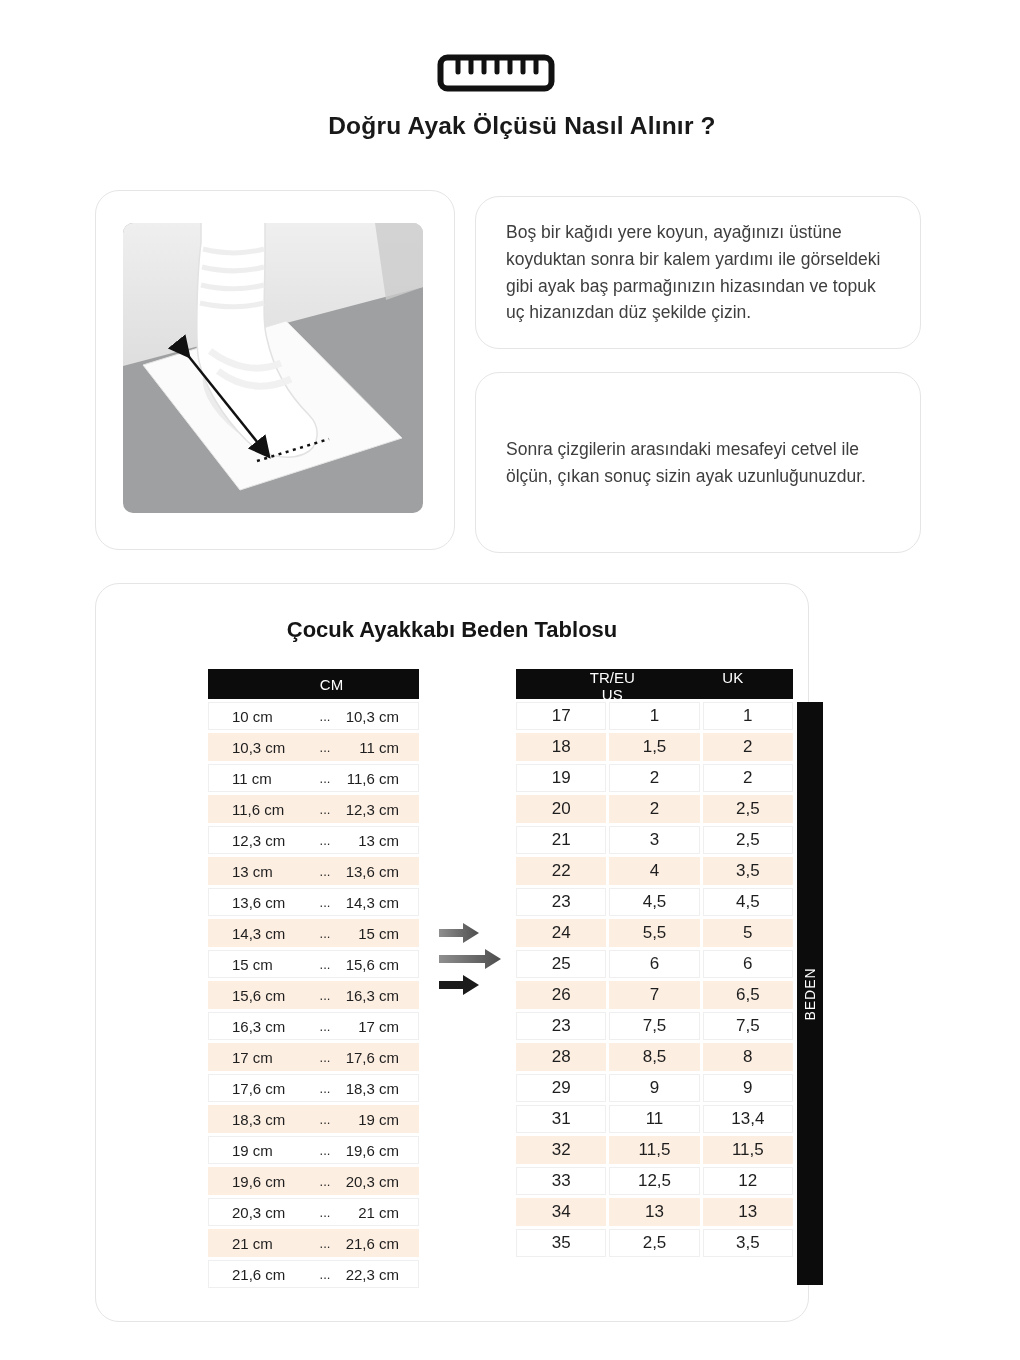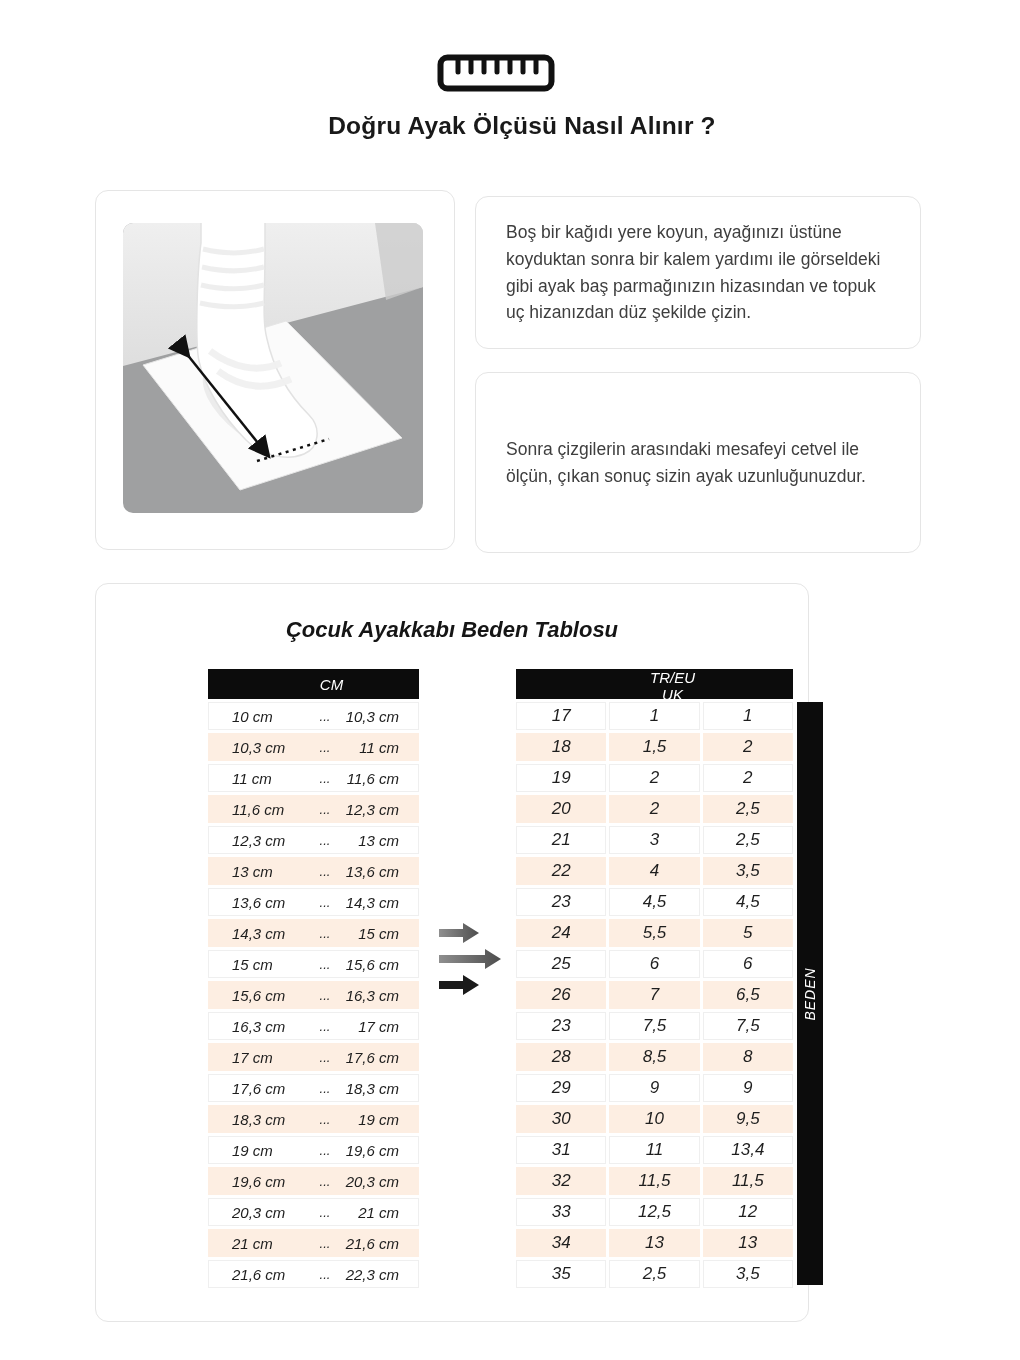--- a/index.html
+++ b/index.html
@@ -6,37 +6,37 @@
   .page{position:relative;width:1020px;height:1360px;background:#fff;overflow:hidden;
         font-family:"Liberation Sans","DejaVu Sans",sans-serif;color:#1e1e1e;}
 
   
   .ruler-wrap{position:absolute;left:437px;top:54px;width:120px;height:40px;}
   .page-title{position:absolute;left:12px;top:112px;width:1020px;margin:0;
               text-align:center;font-size:24.5px;font-weight:bold;color:#191919;letter-spacing:.2px;}
 
   
   .card{position:absolute;background:#fff;border:1.5px solid var(--card-border,#e5e5e5);
-        border-radius:13px;box-sizing:border-box;justify-content:flex-end;}
+        border-radius:24px;box-sizing:border-box;justify-content:flex-end;}
   .photo-card{left:95px;top:190px;width:360px;height:360px;}
   .photo{position:absolute;left:27px;top:32px;width:300px;height:290px;border-radius:10px;overflow:hidden;}
   .text-card{left:475px;width:446px;display:flex;align-items:center;}
   .card1{top:196px;height:153px;}
   .card2{top:372px;height:181px;}
   .text-card p{margin:0;padding:10px 30px;font-size:17.5px;line-height:1.52;color:#3e3e3e;}
 
   
-  .table-card{left:95px;top:583px;width:714px;height:739px;font-style:italic;}
+  .table-card{left:95px;top:583px;width:714px;height:739px;}
   .section-title{position:absolute;left:0;top:33px;width:100%;margin:0;text-align:center;
                  font-size:22px;font-weight:bold;color:#151515;}
   .cm-table{position:absolute;left:112px;top:85px;width:211px;}
   .size-table{position:absolute;left:420px;top:85px;width:277px;}
   .thead{height:30px;background:var(--header-bg,#0c0c0c);color:#fff;font-size:15px;
          display:flex;align-items:center;justify-content:center;margin-bottom:3px;padding-left:36px;}
-  .size-head{display:grid;grid-template-columns:1fr;}
+  .size-head{display:grid;grid-template-columns:1fr 1fr;}
   .size-head span{text-align:center;}
 
   .row{display:flex;align-items:center;height:28px;margin-bottom:3px;background:var(--row-bg,#fff);
        font-size:15px;box-shadow:inset 0 0 0 1px #efefef;}
   .row.alt{background:var(--row-alt-bg,#fdeee2);box-shadow:none;}
   .cm-row{padding:0 20px 0 24px;box-sizing:border-box;}
   .cm-row .from{width:74px;text-align:left;}
   .cm-row .dots{width:38px;text-align:center;font-size:13px;color:#2a2a2a;}
   .cm-row .to{flex:1;text-align:right;}
 
@@ -300,25 +300,20 @@
           <div class="size-row alt">
             <div class="cell">28</div>
             <div class="cell">8,5</div>
             <div class="cell">8</div>
           </div>
           <div class="size-row">
             <div class="cell">29</div>
             <div class="cell">9</div>
             <div class="cell">9</div>
           </div>
-          <div class="size-row alt">
-            <div class="cell">30</div>
-            <div class="cell">10</div>
-            <div class="cell">9,5</div>
-          </div>
           <div class="size-row">
             <div class="cell">31</div>
             <div class="cell">11</div>
             <div class="cell">13,4</div>
           </div>
           <div class="size-row alt">
             <div class="cell">32</div>
             <div class="cell">11,5</div>
             <div class="cell">11,5</div>
           </div>

